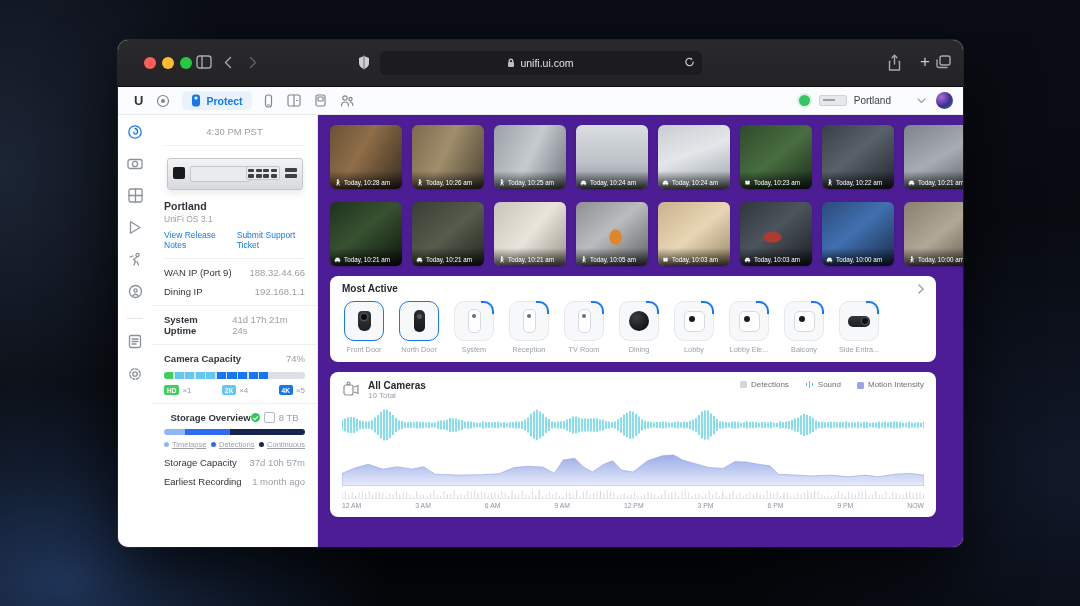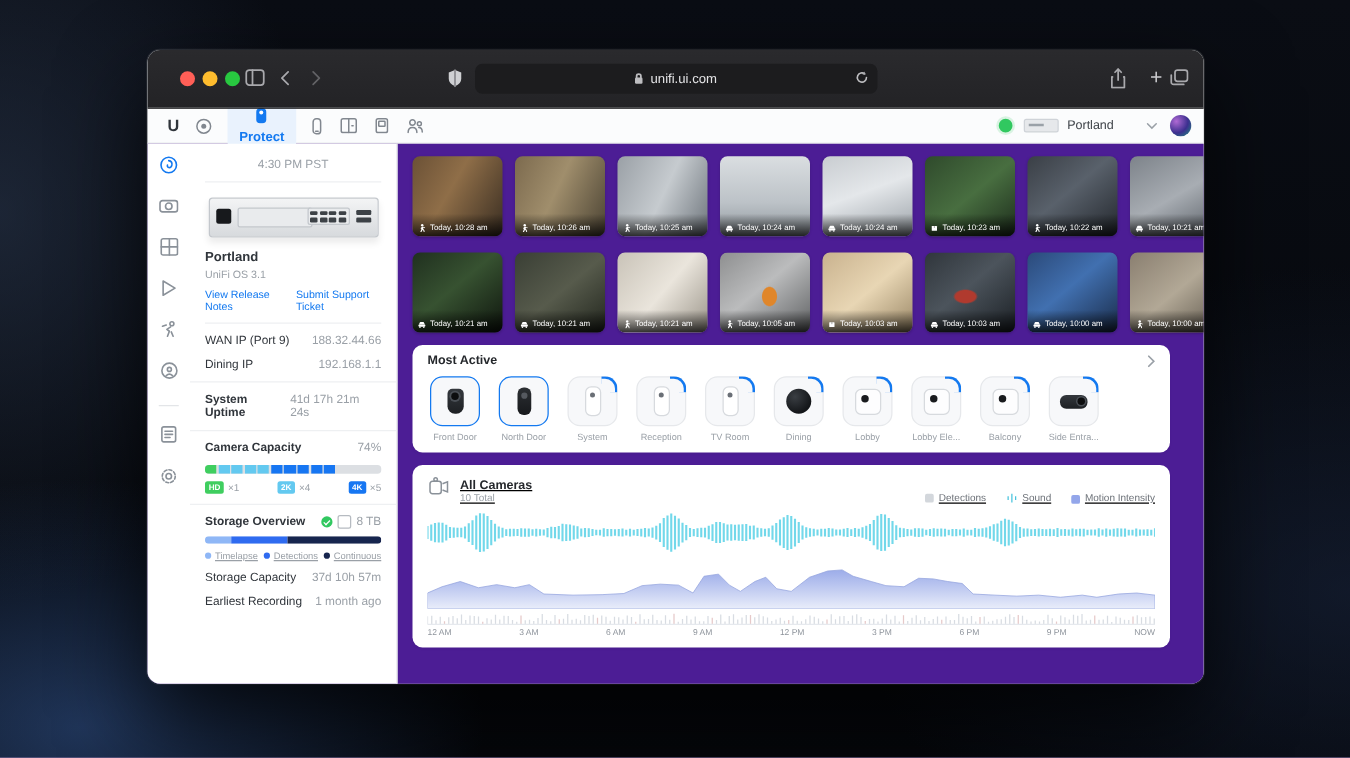--- a/index.html
+++ b/index.html
@@ -20,21 +20,21 @@
     background:#1c1c1e;display:flex;align-items:center;justify-content:center;gap:5px;color:#e3e3e5;font-size:10.5px;}
   .url svg{position:static;stroke:#bdbdc0}
   .url .reload{position:absolute;right:7px;top:5px}
   .newtab{position:absolute;right:33px;top:11px;color:#c9c9cc;font-size:17px;font-weight:400;line-height:22px;}
   
   .appbar{height:27px;background:#fbfcfd;border-bottom:1px solid #e7e9ec;display:flex;align-items:center;padding:0 10px;}
   .appbar .ulogo{font-size:13px;font-weight:bold;color:#30353b;margin:0 6px 0 6px;}
   .appbar svg{stroke:#81878f;fill:none;stroke-width:1.2;stroke-linecap:round;}
   .appico{margin:0 7px;display:flex;align-items:center;}
   .protect{display:flex;align-items:center;gap:5px;background:#e9f2fd;border-radius:5px;padding:3px 9px;margin:0 5px;
-    color:#1379f0;font-size:10.5px;font-weight:bold;flex-direction:column;}
+    color:#1379f0;font-size:10.5px;font-weight:bold;}
   .spacer{flex:1}
   .statusdot{width:11px;height:11px;border-radius:50%;background:#31c860;border:2px solid #d9f3e2;margin-right:7px;}
   .mini-console{width:26px;height:9px;border-radius:2px;background:#e6e8eb;border:1px solid #cfd3d8;margin-right:7px;position:relative;}
   .mini-console:before{content:"";position:absolute;left:3px;top:3px;width:12px;height:1.6px;background:#9aa1a8;}
   .console-name{font-size:10px;color:#3c4147;margin-right:26px;}
   .avatar{width:17px;height:17px;border-radius:50%;margin-left:10px;
     background:radial-gradient(circle at 30% 30%,#b06ad4,#3c2f8f 55%,#1d8f7a);}
   
   .main{display:flex;height:434px;background:#4c1d95;}
   .rail{width:34px;background:#fff;display:flex;flex-direction:column;align-items:center;padding-top:9px;gap:13px;}
@@ -59,21 +59,21 @@
   .row .val{color:#9aa0a7;}
   .sep{border-top:1px solid #eef0f2;margin:8px -12px 0 -12px;}
   .row.b .lab{font-weight:bold;}
   .cap-track{height:7px;border-radius:3px;background:#dcdfe3;overflow:hidden;margin:4px 0 6px 0;}
   .cap-fill{height:100%;display:flex;gap:1.5px;}
   .cap-fill i{flex:1;}
   .badges{display:flex;justify-content:space-between;margin-bottom:4px;}
   .badge{display:flex;align-items:center;gap:3px;}
   .badge .bt{color:#fff;font-size:6.5px;font-weight:bold;border-radius:2px;padding:1.5px 3px;}
   .badge .bc{color:#9aa0a7;font-size:8px;}
-  .sto-head{display:flex;justify-content:space-between;align-items:center;margin-top:8px;}
+  .sto-head{display:flex;justify-content:center;align-items:center;margin-top:8px;}
   .sto-head .lab{font-weight:bold;}
   .sto-right{display:flex;align-items:center;gap:4px;color:#9aa0a7;}
   .chk{width:9px;height:9px;border-radius:50%;background:#31c860;position:relative;}
   .chk:before{content:"";position:absolute;left:2.2px;top:2.8px;width:4px;height:2px;border-left:1.2px solid #fff;border-bottom:1.2px solid #fff;transform:rotate(-45deg);}
   .drive{width:9px;height:9px;border:1px solid #b6bbc1;border-radius:2px;}
   .sto-bar{height:6px;border-radius:3px;overflow:hidden;display:flex;margin:6px 0 5px 0;}
   .sto-legend{display:flex;justify-content:space-between;color:#9aa0a7;font-size:7.5px;margin-bottom:2px;text-decoration:underline;}
   .sto-legend .li{display:flex;align-items:center;gap:3px;}
   .dot{width:5px;height:5px;border-radius:50%;}
   
@@ -103,21 +103,21 @@
   .dev.doorbell-dark:before{content:"";position:absolute;left:3px;top:3.5px;width:5px;height:5px;border-radius:50%;background:#55595f;}
   .dev.doorbell-light{width:11px;height:22px;background:#fff;border:1px solid #d7dade;border-radius:5px;}
   .dev.doorbell-light:before{content:"";position:absolute;left:3px;top:3.5px;width:4px;height:4px;border-radius:50%;background:#6a6f76;}
   .dev.dome-black{width:20px;height:20px;border-radius:50%;background:radial-gradient(circle at 35% 32%,#3a3e43,#141619 70%);}
   .dev.cube{width:19px;height:19px;border-radius:5px;background:#fdfdfe;border:1px solid #d7dade;}
   .dev.cube:before{content:"";position:absolute;left:4px;top:4px;width:6px;height:6px;border-radius:50%;background:#191b1e;}
   .dev.bullet-side{width:22px;height:11px;background:linear-gradient(180deg,#34383d,#1d2023);border-radius:5px;}
   .dev.bullet-side:before{content:"";position:absolute;right:2px;top:2.5px;width:6px;height:6px;border-radius:50%;background:#0c0d0e;box-shadow:0 0 0 1.2px #4a4f55;}
   
   .ac{padding:8px 12px 8px 12px;}
-  .ac-head{display:flex;align-items:flex-end;text-decoration:underline;}
+  .ac-head{display:flex;align-items:flex-start;}
   .ac-ico{margin-right:8px;}
   .ac-ico svg{stroke:#8a9199;fill:none;stroke-width:1.2;}
   .ac-title{font-size:10px;font-weight:bold;color:#25282c;line-height:11px;}
   .ac-sub{font-size:8px;color:#9aa0a7;}
   .ac-legend{margin-left:auto;display:flex;gap:16px;align-items:center;font-size:8px;color:#6b7077;}
   .lg{display:flex;align-items:center;gap:4px;}
   .lg-ic{width:7px;height:7px;border-radius:1.5px;display:inline-block;}
   .lg-ic.detections{background:#d3d7dc;}
   .lg-ic.motion{background:#93a6ea;}
   .lg-ic.sound{background:transparent;border-radius:0;position:relative;width:9px;}

